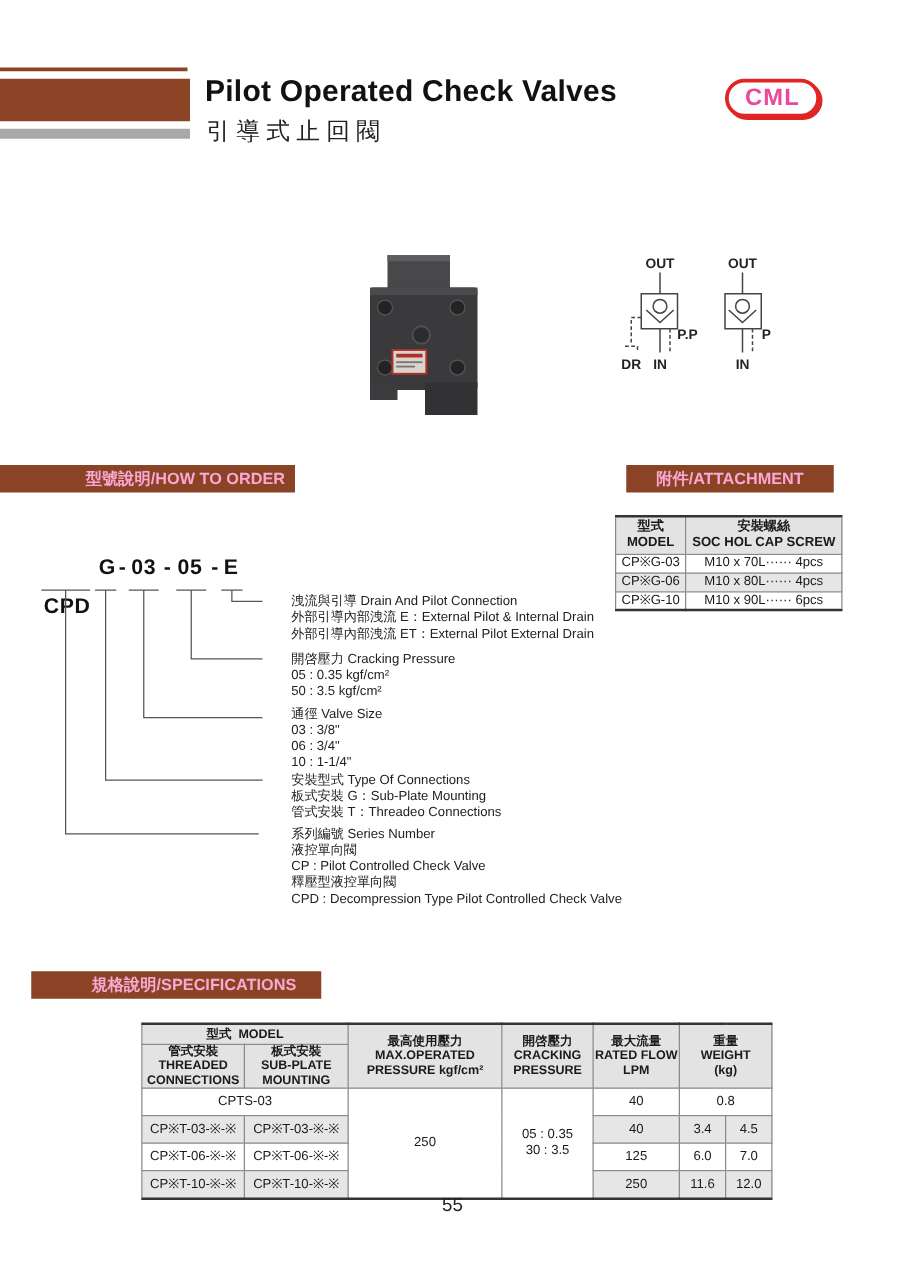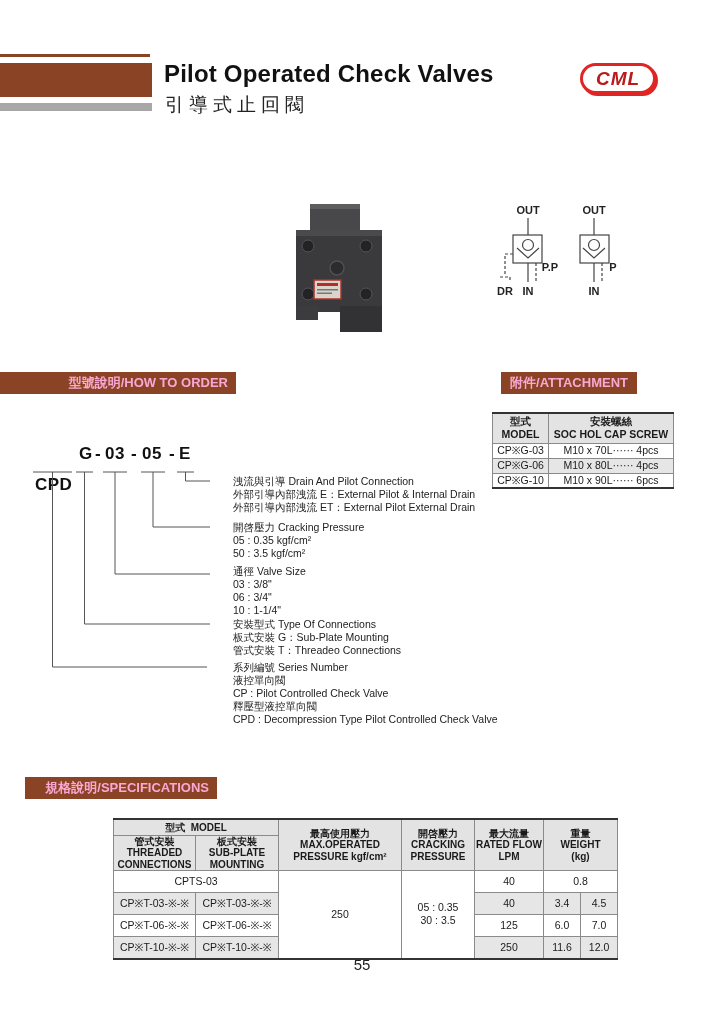--- a/index.html
+++ b/index.html
@@ -8,28 +8,28 @@
   .abs { position:absolute; }
 
   
   .rule-thin { left:0; top:54px; width:150px; height:3px; background:#8a4425; }
   .brown-block { left:0; top:63px; width:152px; height:34px; background:#8a4425; }
   .gray-bar { left:0; top:103px; width:152px; height:8px; background:#a8a8a8; }
   .title { left:164px; top:60px; font-size:24px; font-weight:bold; letter-spacing:0.2px; color:#111; }
   .subtitle { left:165px; top:92px; font-size:19px; letter-spacing:5px; color:#222; }
   .logo { left:580px; top:63px; width:76px; height:31px; border:3px solid #e02525; border-radius:16px;
           background:#fff; box-shadow:2px 2px 0 0 #e02525; display:flex; align-items:center; justify-content:center; }
-  .logo span { color:#b91c1c; font-weight:bold; font-style:italic; font-size:19px; letter-spacing:1px; }
+  .logo span { color:#ec4899; font-weight:bold; font-size:19px; letter-spacing:1px; }
 
   
   .section-bar { height:22px; background:#8a4425; color:#f9a8d4; font-size:13px; font-weight:bold;
                  display:flex; align-items:center; }
   .bar-order { left:0; top:372px; width:236px; justify-content:flex-end; padding-right:8px; }
-  .bar-attach { left:501px; top:372px; width:136px; justify-content:center; }
-  .bar-spec { left:25px; top:777px; width:192px; justify-content:flex-end; padding-right:8px; }
+  .bar-attach { left:501px; top:372px; width:166px; justify-content:center; }
+  .bar-spec { left:25px; top:777px; width:232px; justify-content:flex-end; padding-right:20px; }
 
   
   table { border-collapse:collapse; table-layout:fixed; }
   .att-table { left:492px; top:412px; width:181px; font-size:10.5px; border:1px solid #777;
                border-top:2px solid #333; border-bottom:2px solid #333; }
   .att-table th, .att-table td { border:1px solid #8a8a8a; text-align:center; padding:0; line-height:13px; }
   .att-table th { background:#e3e3e3; font-weight:bold; height:30px; }
   .att-table td { height:15px; }
   .att-table tr.shaded td { background:#e6e6e6; }
 

